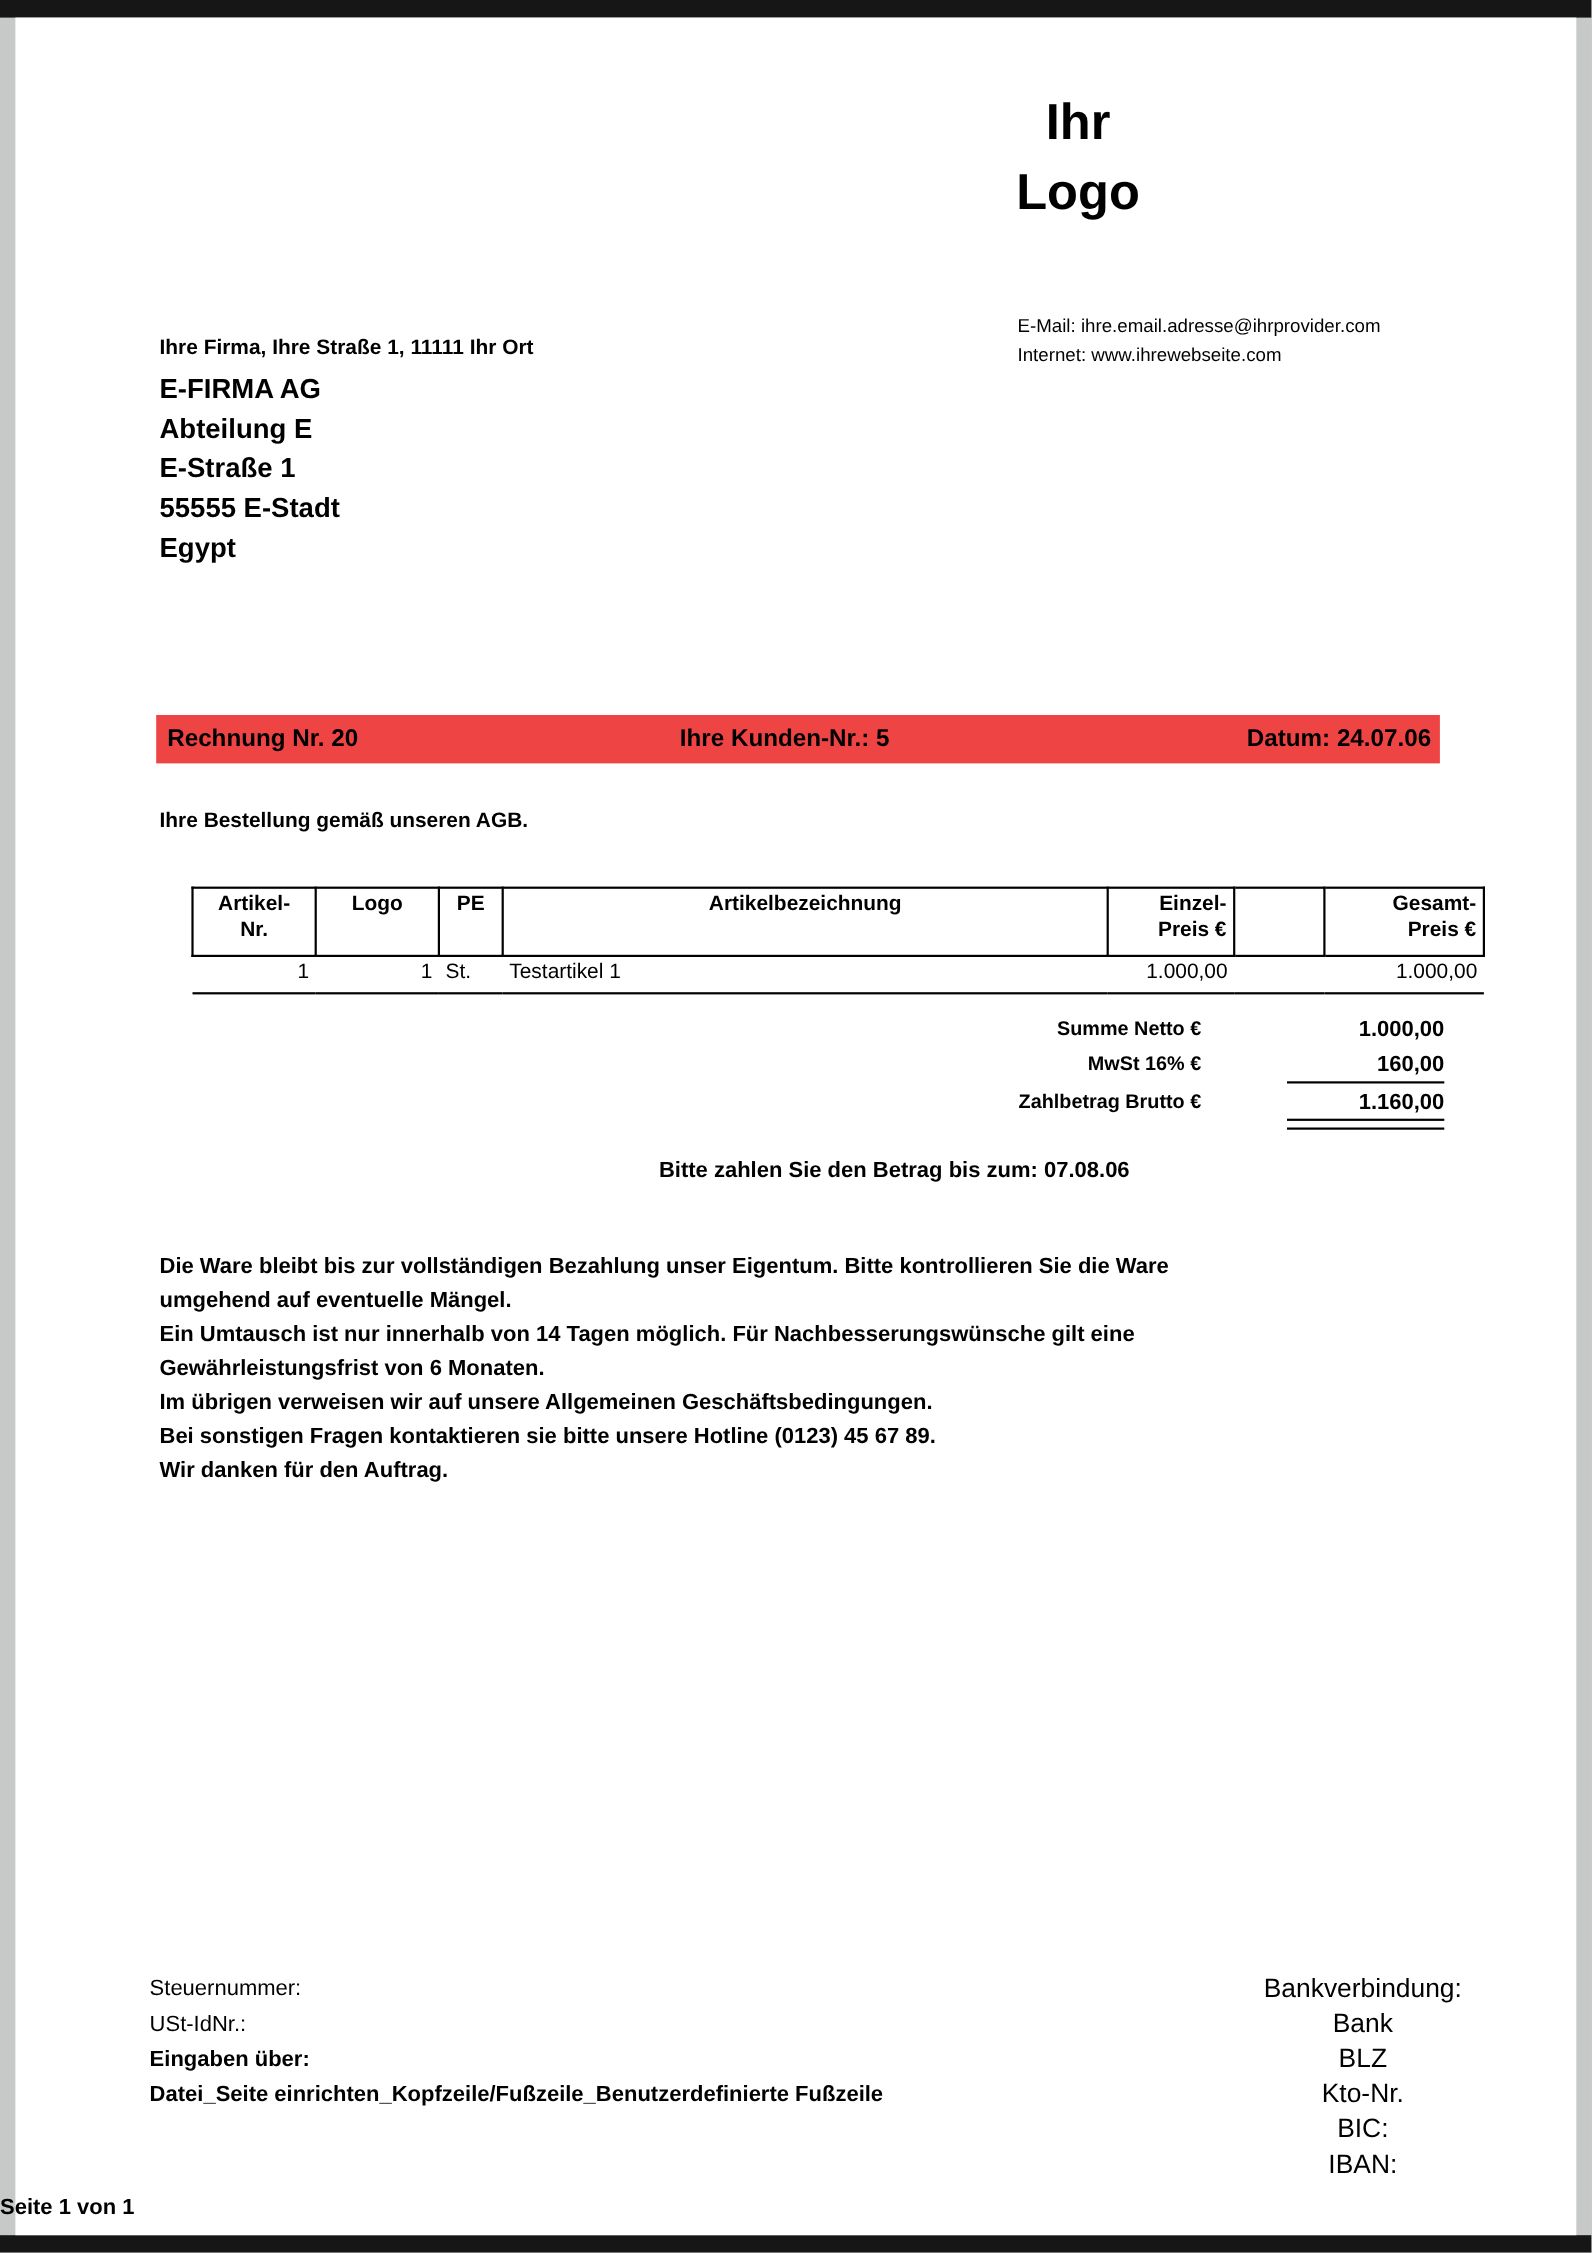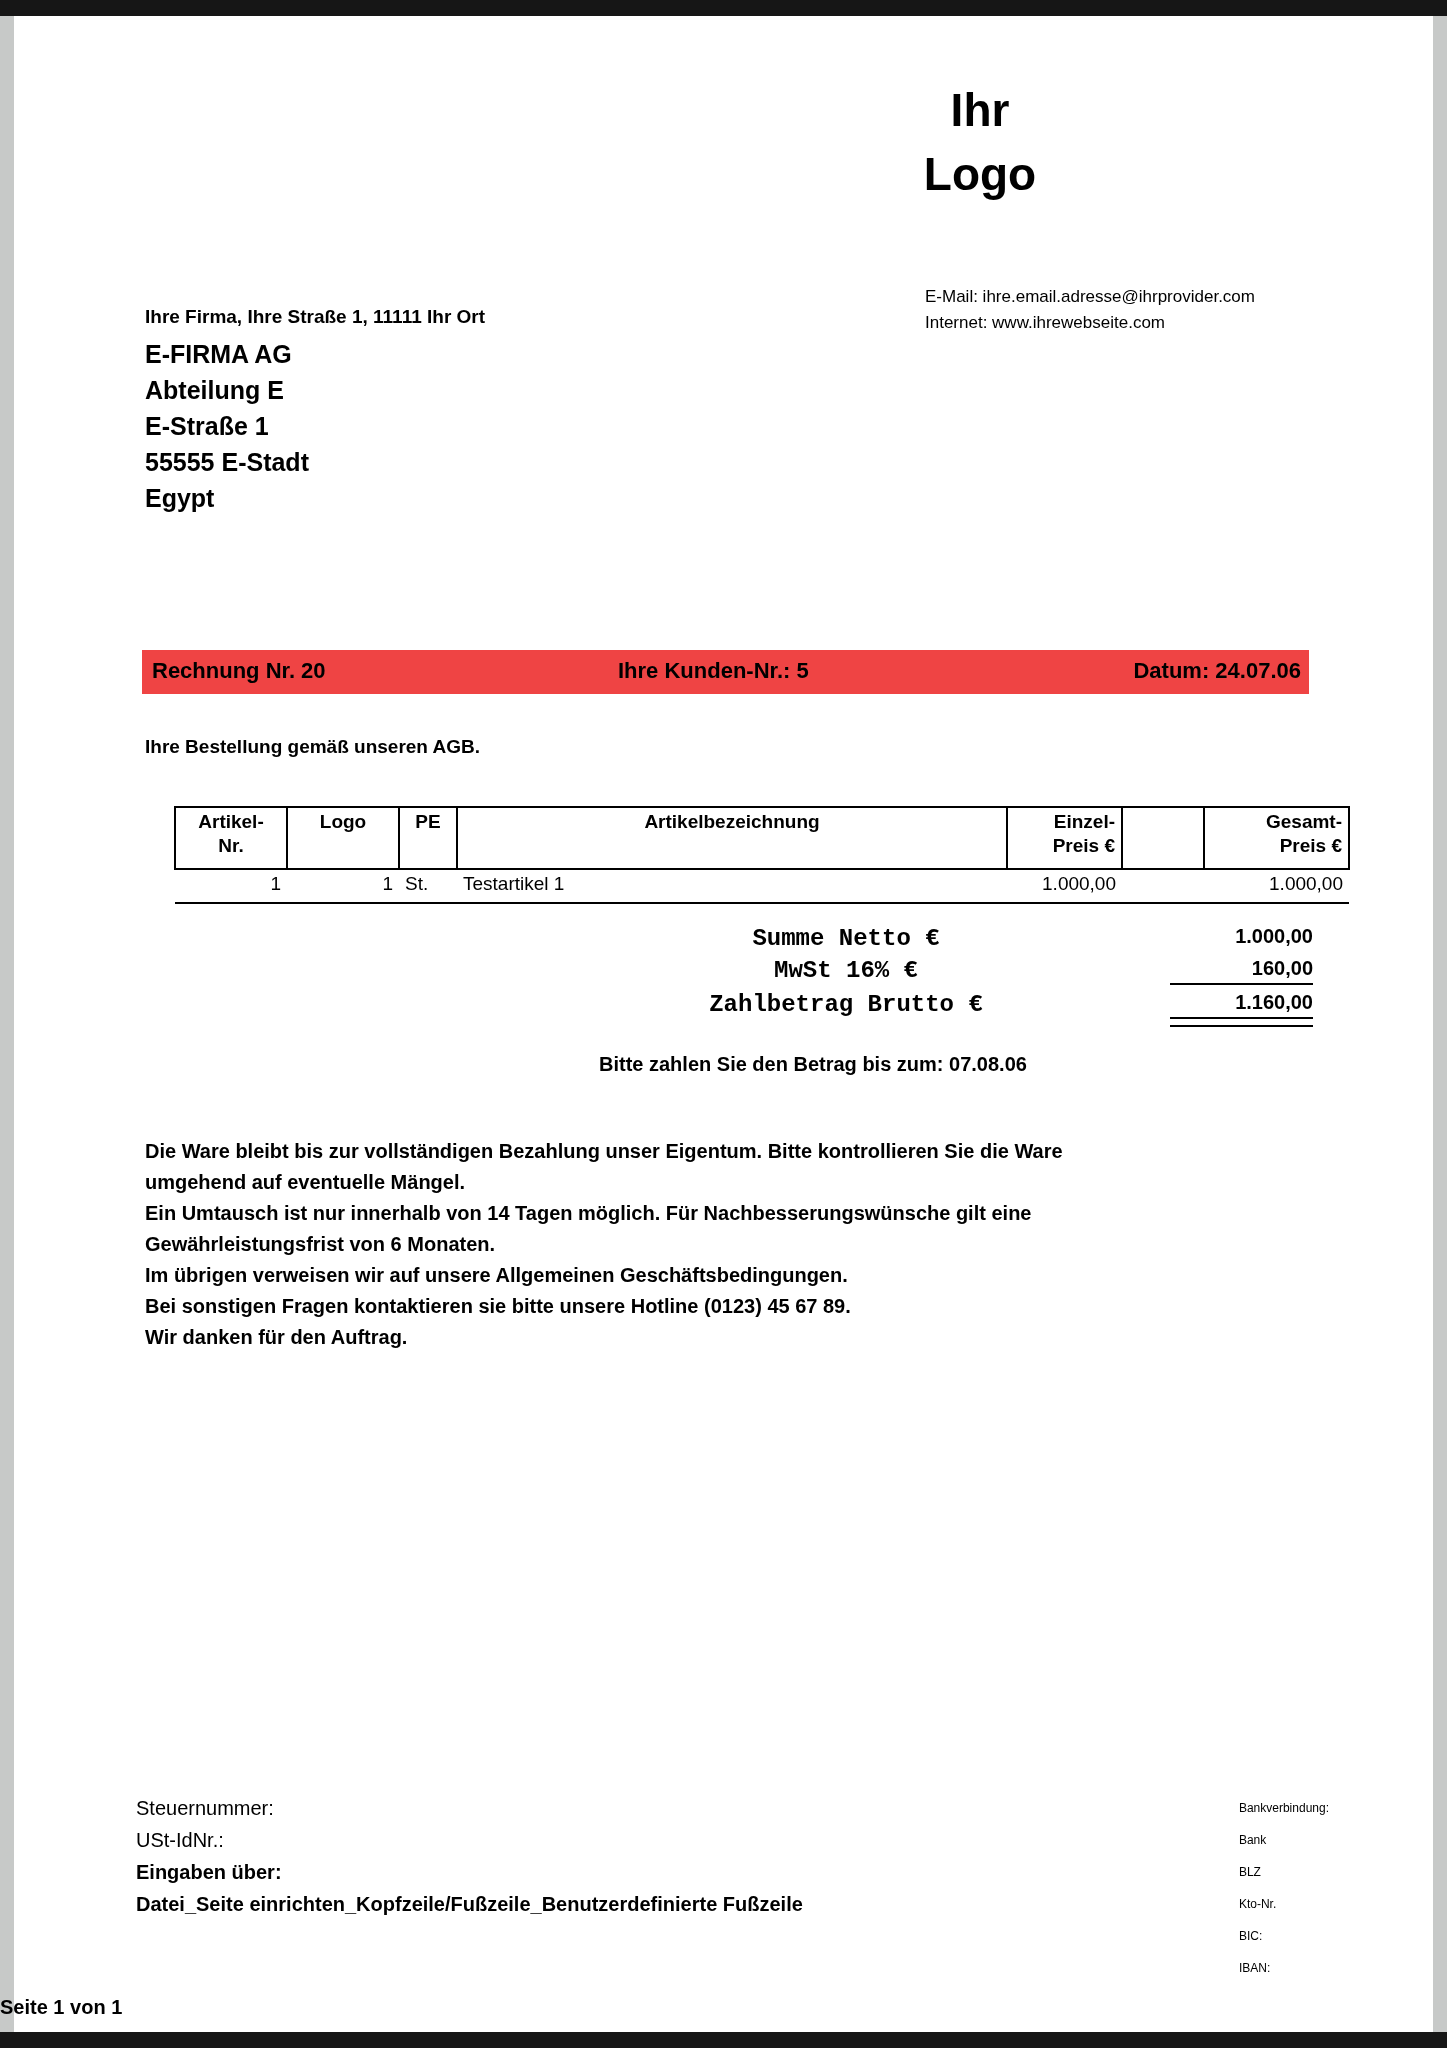--- a/index.html
+++ b/index.html
@@ -37,35 +37,35 @@
 
   table.items { position:absolute; left:142px; top:806px; width:1174px;
                 border-collapse:collapse; table-layout:fixed;margin-left:32px; }
   table.items thead th { border:2px solid #000; vertical-align:top; height:56px;
                          font-size:19px; font-weight:bold; padding:2px 6px; line-height:24px; }
   table.items thead th.num { text-align:right; }
   table.items tbody tr { border-bottom:2px solid #000; }
   table.items tbody td { font-size:19px; padding:3px 6px; height:26px; vertical-align:top; }
   .ta-r { text-align:right; } .ta-l { text-align:left; }
 
-  .sum-label { left:600px; width:492px; text-align:center; font-size:24px; font-weight:bold;font-family:Liberation Mono, monospace; }
+  .sum-label { left:600px; width:492px; text-align:right; font-size:18px; font-weight:bold; }
   .sum-value { left:1170px; width:143px; text-align:right; font-size:20px; font-weight:bold; height:26px; }
   .row-netto  { top:925px; }
   .row-mwst   { top:957px; }
   .row-brutto { top:991px; }
   .sum-value.underline { border-bottom:2px solid #000; }
   .double-line { left:1170px; top:1025px; width:143px; height:0; border-top:2px solid #000; }
 
   .payment-note { left:599px; top:1053px; font-size:20px; font-weight:bold; white-space:nowrap; }
 
   .terms { left:145px; top:1136px; font-size:20px; font-weight:bold; line-height:31px; }
 
   .footer-left { left:136px; top:1792px; font-size:20px; line-height:32px; }
   .footer-left .b { font-weight:bold; }
-  .footer-right { top:1792px; right:118px; text-align:left; font-size:12px; line-height:32px; }
+  .footer-right { top:1792px; right:118px; text-align:center; font-size:24px; line-height:32px; }
   .page-info { left:0; top:1996px; width:100%; text-align:left; font-size:20px;font-weight:bold; }
 </style>
 </head>
 <body>
 
 <div class="screenshot">
   <div class="edge top"></div>
   <div class="edge bottom"></div>
   <div class="page"></div>
 

